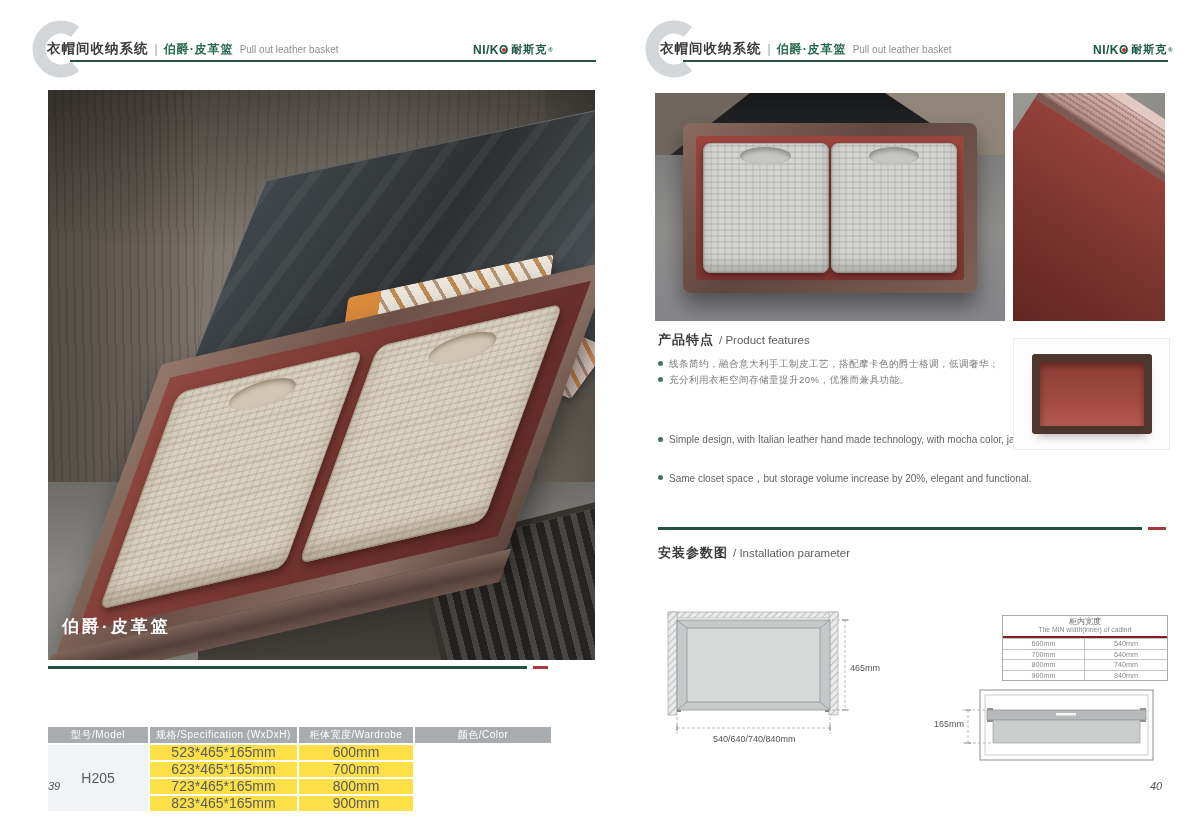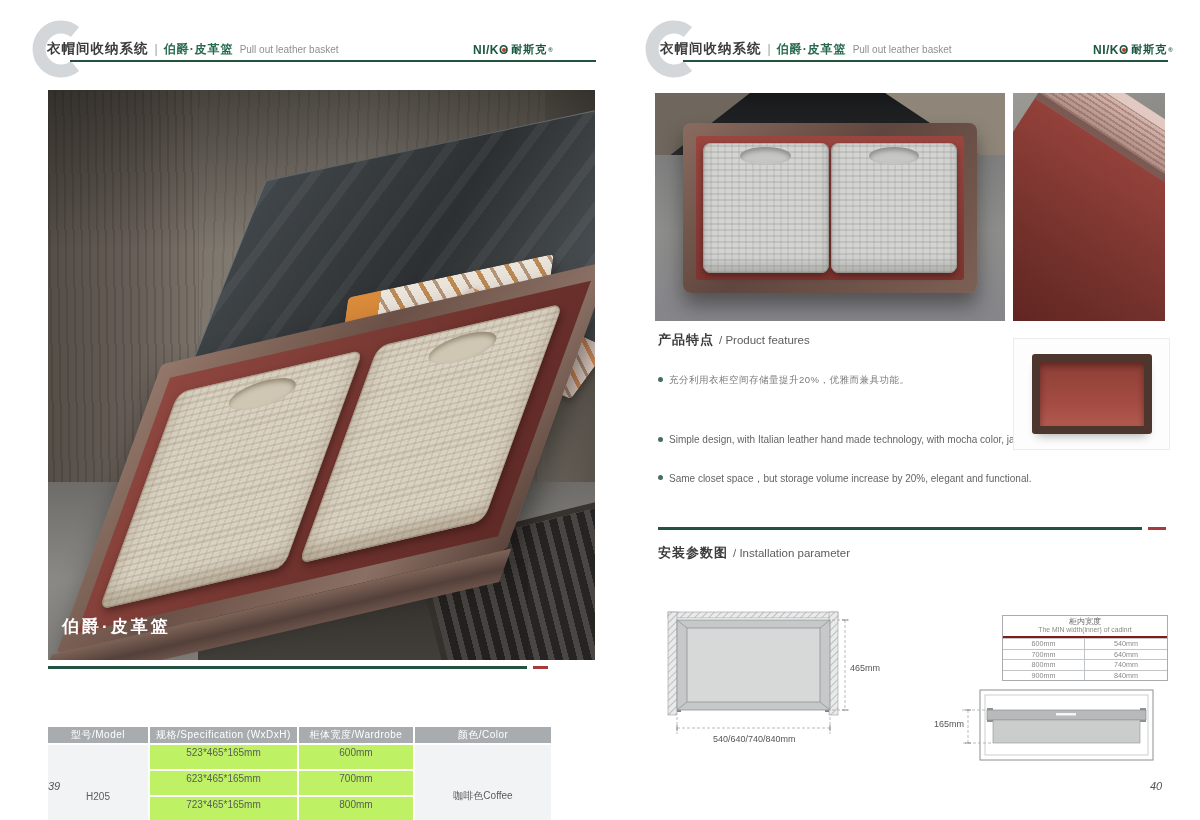--- a/index.html
+++ b/index.html
@@ -134,22 +134,22 @@
   .iw-t2{font-size:6.8px;color:#8a8a8a;line-height:8px;}
   .iw-row{display:grid;grid-template-columns:1fr 1fr;border-top:1px solid #c3c6c8;}
   .iw-row:first-of-type{border-top:none;}
   .iw-cell{font-size:7.2px;color:#8a8a8a;text-align:center;line-height:9.5px;height:9.5px;}
   .iw-cell:first-child{border-right:1px solid #c3c6c8;}
 
   
   #specTable{left:48px;top:679px;width:503px;display:grid;grid-template-columns:100px 147px 114px 1fr;
              grid-auto-rows:auto;gap:2px;margin-top:48px;}
   .th{background:#a8acaf;color:#ffffff;font-size:10px;text-align:center;line-height:16px;height:16px;letter-spacing:.5px;}
-  .td{background:#bef264;color:#5a5b5d;font-size:10px;text-align:center;line-height:15px;height:24px;}
-  .td-span{background:#f1f3f4;color:#5a5b5d;font-size:10px;display:flex;align-items:center;justify-content:center;}
+  .td{background:#fde047;color:#5a5b5d;font-size:14px;text-align:center;line-height:15px;height:15px;}
+  .td-span{background:#f1f3f4;color:#5a5b5d;font-size:14px;display:flex;align-items:center;justify-content:center;}
 
   .pageno{position:absolute;top:780px;font-size:11px;color:#555;font-style:italic;}
 </style>
 </head>
 <body>
 
 <div id="canvas">
 
   <svg class="c-mark" style="left:30px;" viewBox="0 0 58 58">
     <path d="M 45 12 A 22 22 0 1 0 45 46" fill="none" stroke="#d3d7d9" stroke-width="13"></path>
@@ -211,21 +211,20 @@
   <div class="sep-red" style="left:533px;top:666px;width:15px;"></div>
 
   <div id="specTable" class="abs">
     <div class="th">型号/Model</div>
     <div class="th">规格/Specification (WxDxH)</div>
     <div class="th">柜体宽度/Wardrobe width</div>
     <div class="th">颜色/Color</div>
     <div class="td-span" style="grid-row:2 / span 4;">H205</div>
     <div class="td">523*465*165mm</div>
     <div class="td">600mm</div>
-    <div class="td-span" style="grid-row:2 / span 4;grid-column:4;">咖啡色Coffee</div>
     <div class="td" style="grid-column:2;">623*465*165mm</div>
     <div class="td">700mm</div>
     <div class="td" style="grid-column:2;">723*465*165mm</div>
     <div class="td">800mm</div>
     <div class="td" style="grid-column:2;">823*465*165mm</div>
     <div class="td">900mm</div>
   </div>
 
   <div class="pageno" style="left:48px;">39</div>
 
@@ -247,20 +246,24 @@
       <div class="pb-edge"></div>
       <div class="pb-band"></div>
       <div class="pb-lip"></div>
       <div class="pb-leather"></div>
     </div>
   </div>
 
   <div class="sec-title" style="left:658px;top:331px;">
     <span class="sec-cn">产品特点</span>
     <span class="sec-en">/ Product features</span>
+  </div>
+  <div class="bullet" style="left:658px;top:358px;">
+    <span class="dot"></span>
+    <span class="b-cn">线条简约，融合意大利手工制皮工艺，搭配摩卡色的爵士格调，低调奢华；</span>
   </div>
   <div class="bullet" style="left:658px;top:374px;">
     <span class="dot"></span>
     <span class="b-cn">充分利用衣柜空间存储量提升20%，优雅而兼具功能。</span>
   </div>
   <div class="bullet" style="left:658px;top:434px;">
     <span class="dot"></span>
     <span class="b-en">Simple design, with Italian leather hand made technology, with mocha color, jazz luxury;</span>
   </div>
   <div class="bullet" style="left:658px;top:472px;">

